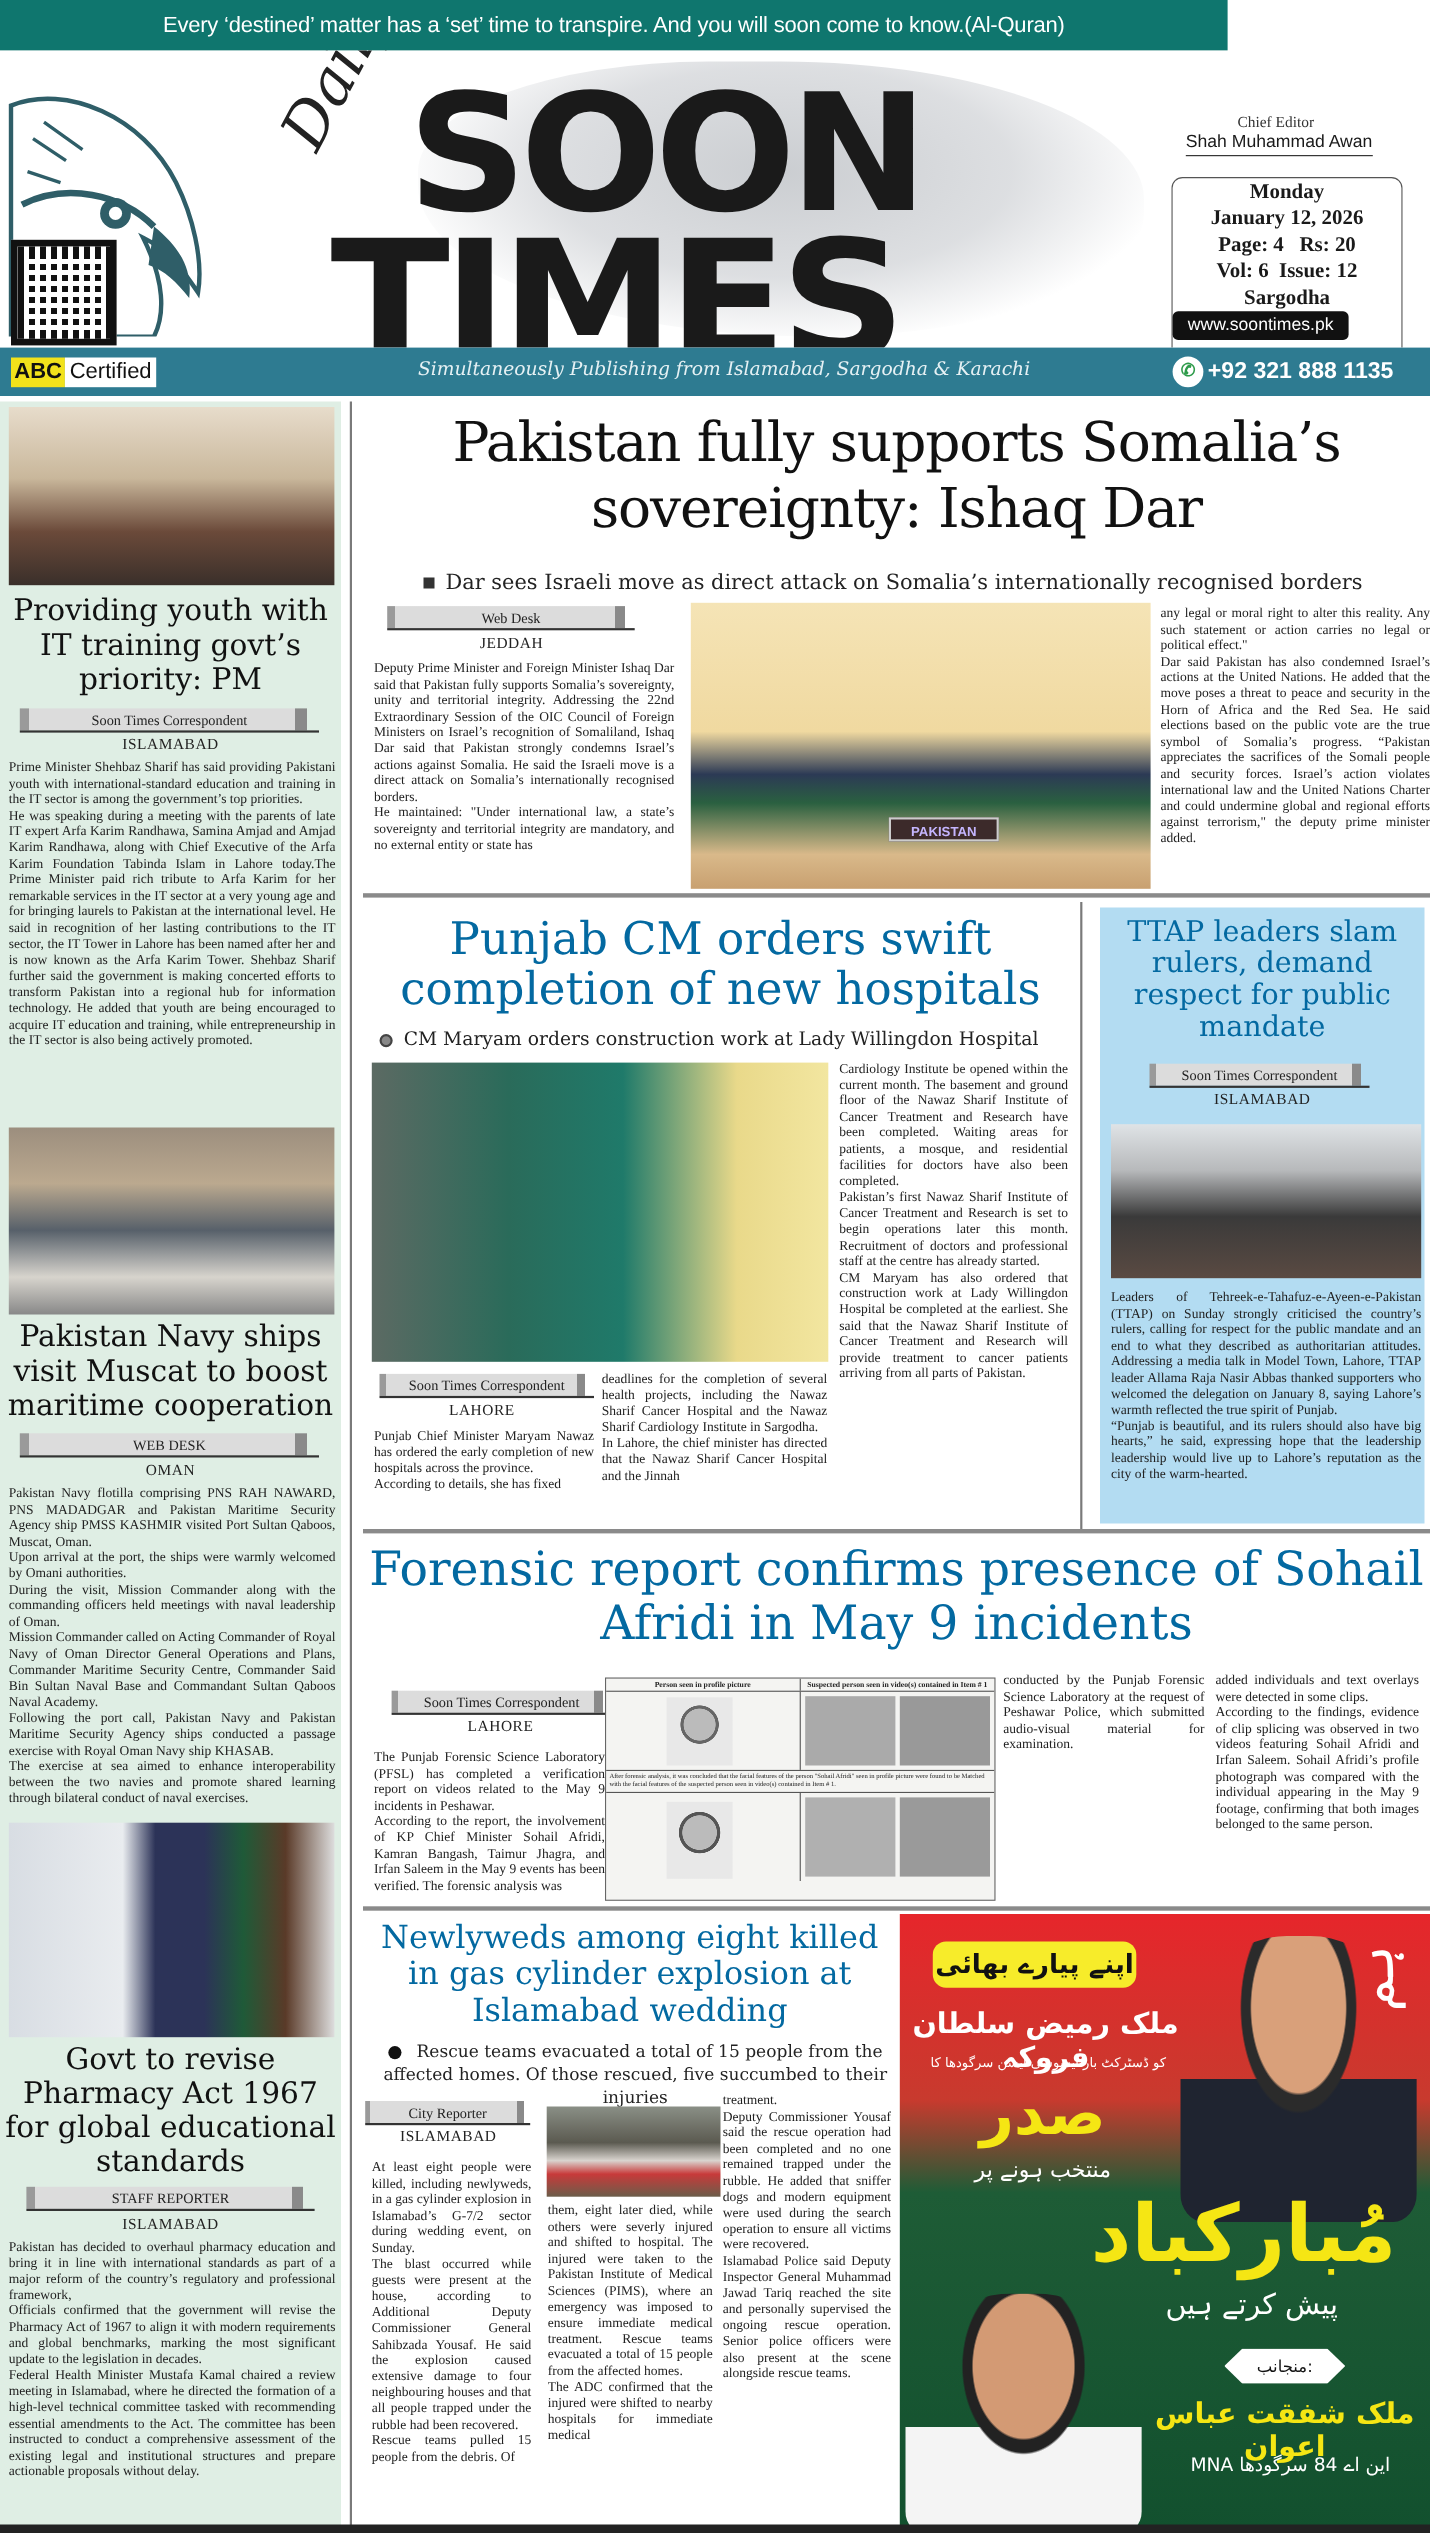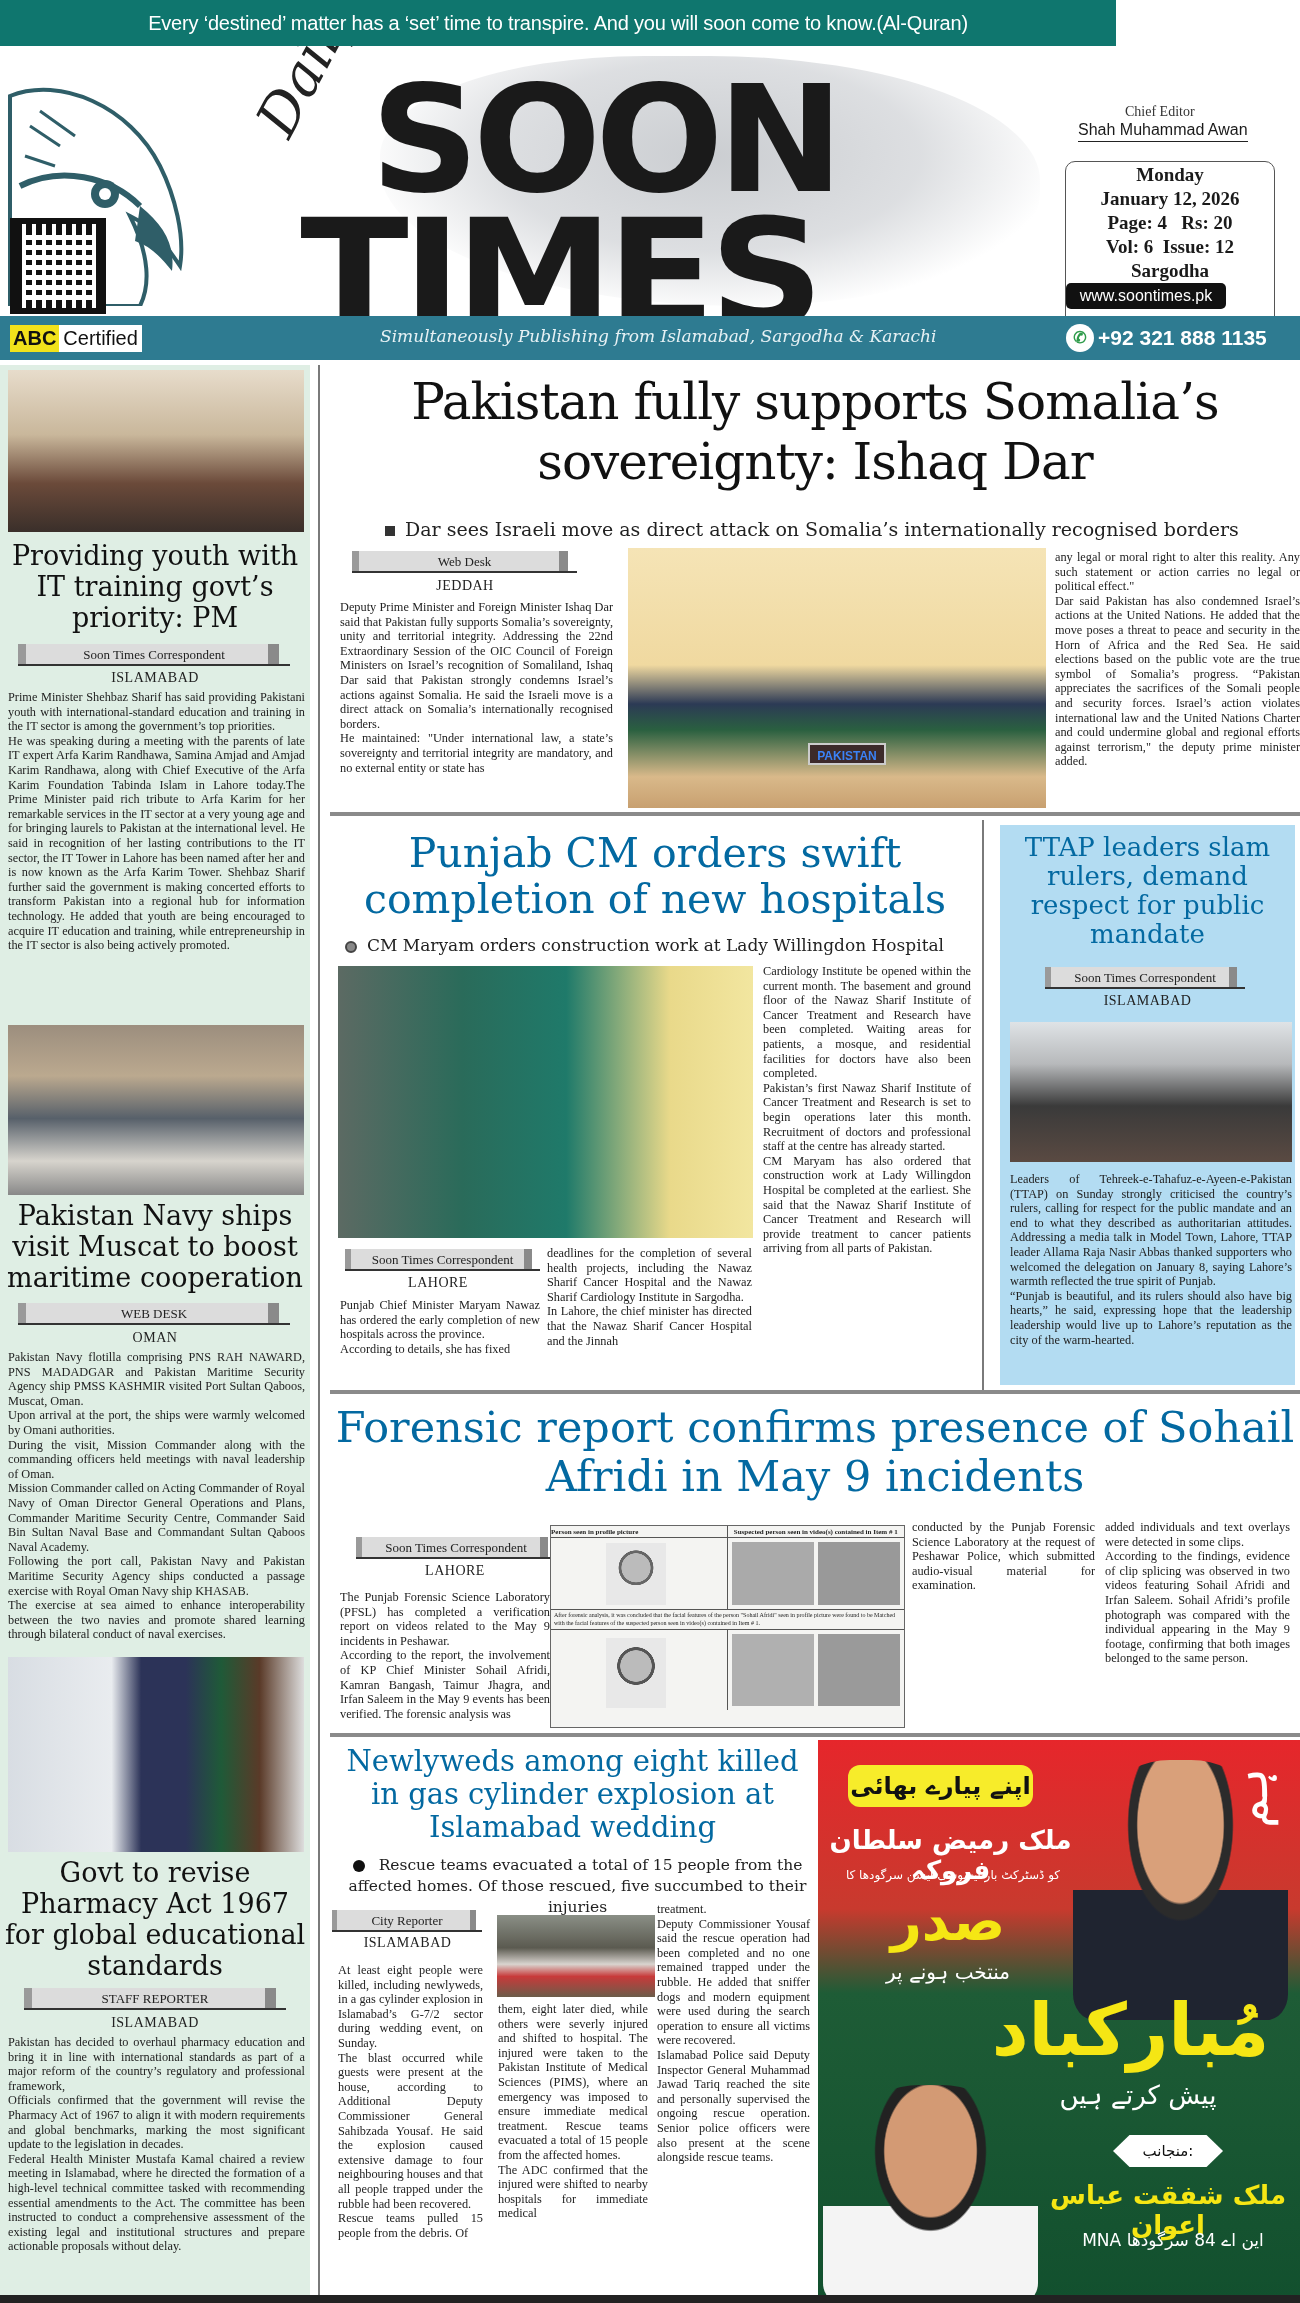--- a/index.html
+++ b/index.html
@@ -140,21 +140,21 @@
 <div class="abs deck" style="left:385px;top:518px;width:900px">
   <span class="bullet-sq"></span><span>Dar sees Israeli move as direct attack on Somalia’s internationally recognised borders</span>
 </div>
 <div class="abs byline" style="left:352px;top:551px;width:225px">Web Desk</div>
 <div class="abs dateline" style="left:330px;top:578px;width:270px">JEDDAH</div>
 <div class="abs body" style="left:340px;top:600px;width:273px">
   <p>Deputy Prime Minister and Foreign Minister Ishaq Dar said that Pakistan fully supports Somalia’s sovereignty, unity and territorial integrity. Addressing the 22nd Extraordinary Session of the OIC Council of Foreign Ministers on Israel’s recognition of Somaliland, Ishaq Dar said that Pakistan strongly condemns Israel’s actions against Somalia. He said the Israeli move is a direct attack on Somalia’s internationally recognised borders.</p>
   <p>He maintained: "Under international law, a state’s sovereignty and territorial integrity are mandatory, and no external entity or state has</p>
 </div>
 <div class="abs" style="left:628px;top:548px;width:418px;height:260px;background:linear-gradient(180deg,#f5e4b6 0%,#f0d9a0 45%,#2c3a55 60%,#2a6040 70%,#d9b98a 88%,#c8a070 100%)">
-  <div class="abs" style="left:180px;top:195px;width:78px;height:22px;background:#3c2a2a;color:#3b82f6;font-family:'Liberation Sans',sans-serif;font-size:12px;font-weight:bold;text-align:center;line-height:22px;border:2px solid #ccc">PAKISTAN</div>
+  <div class="abs" style="left:180px;top:195px;width:100px;height:22px;background:#3c2a2a;color:#c4b5fd;font-family:'Liberation Sans',sans-serif;font-size:12px;font-weight:bold;text-align:center;line-height:22px;border:2px solid #ccc">PAKISTAN</div>
 </div>
 <div class="abs body" style="left:1055px;top:550px;width:245px">
   <p>any legal or moral right to alter this reality. Any such statement or action carries no legal or political effect."</p>
   <p>Dar said Pakistan has also condemned Israel’s actions at the United Nations. He added that the move poses a threat to peace and security in the Horn of Africa and the Red Sea. He said elections based on the public vote are the true symbol of Somalia’s progress. “Pakistan appreciates the sacrifices of the Somali people and security forces. Israel’s action violates international law and the United Nations Charter and could undermine global and regional efforts against terrorism," the deputy prime minister added.</p>
 </div>
 <div class="abs hrule" style="left:330px;top:812px;width:970px"></div>
 
 <div class="abs sechead" style="left:335px;top:830px;width:640px;font-size:41px;line-height:46px">Punjab CM orders swift completion of new hospitals</div>
 <div class="abs deck" style="left:345px;top:935px;width:640px;font-size:17px">
   <span class="bullet-circ"></span><span>CM Maryam orders construction work at Lady Willingdon Hospital</span>
@@ -190,21 +190,21 @@
 
 <div class="abs sechead" style="left:330px;top:1403px;width:970px;font-size:43px;line-height:49px">Forensic report confirms presence of Sohail Afridi in May 9 incidents</div>
 <div class="abs byline" style="left:356px;top:1537px;width:200px">Soon Times Correspondent</div>
 <div class="abs dateline" style="left:330px;top:1563px;width:250px">LAHORE</div>
 <div class="abs body" style="left:340px;top:1590px;width:210px">
   <p>The Punjab Forensic Science Laboratory (PFSL) has completed a verification report on videos related to the May 9 incidents in Peshawar.</p>
   <p>According to the report, the involvement of KP Chief Minister Sohail Afridi, Kamran Bangash, Taimur Jhagra, and Irfan Saleem in the May 9 events has been verified. The forensic analysis was</p>
 </div>
 <div class="abs" style="left:550px;top:1525px;width:355px;height:203px;background:#f4f4f2;border:1px solid #666;overflow:hidden;font-family:'Liberation Serif',serif;color:#222">
   <div style="display:flex;border-bottom:1px solid #555;font-size:7px;font-weight:bold;height:12px;line-height:12px">
-    <div style="width:50%;text-align:left;border-right:1px solid #555">Person seen in profile picture</div>
+    <div style="width:50%;text-align:center;border-right:1px solid #555">Person seen in profile picture</div>
     <div style="width:50%;text-align:center;overflow:hidden;white-space:nowrap">Suspected person seen in video(s) contained in Item # 1</div>
   </div>
   <div style="display:flex;height:72px;border-bottom:1px solid #555">
     <div style="width:50%;border-right:1px solid #555;position:relative">
         <div style="position:absolute;left:55px;top:5px;width:60px;height:62px;background:radial-gradient(circle at 50% 40%,#bbb 0 30%,#666 31% 36%,#e8e8e8 37%)"></div>
       </div>
     <div style="width:50%;display:flex;gap:4px;padding:4px">
         <div style="flex:1;background:#aaa"></div>
         <div style="flex:1;background:#999"></div>
       </div>

